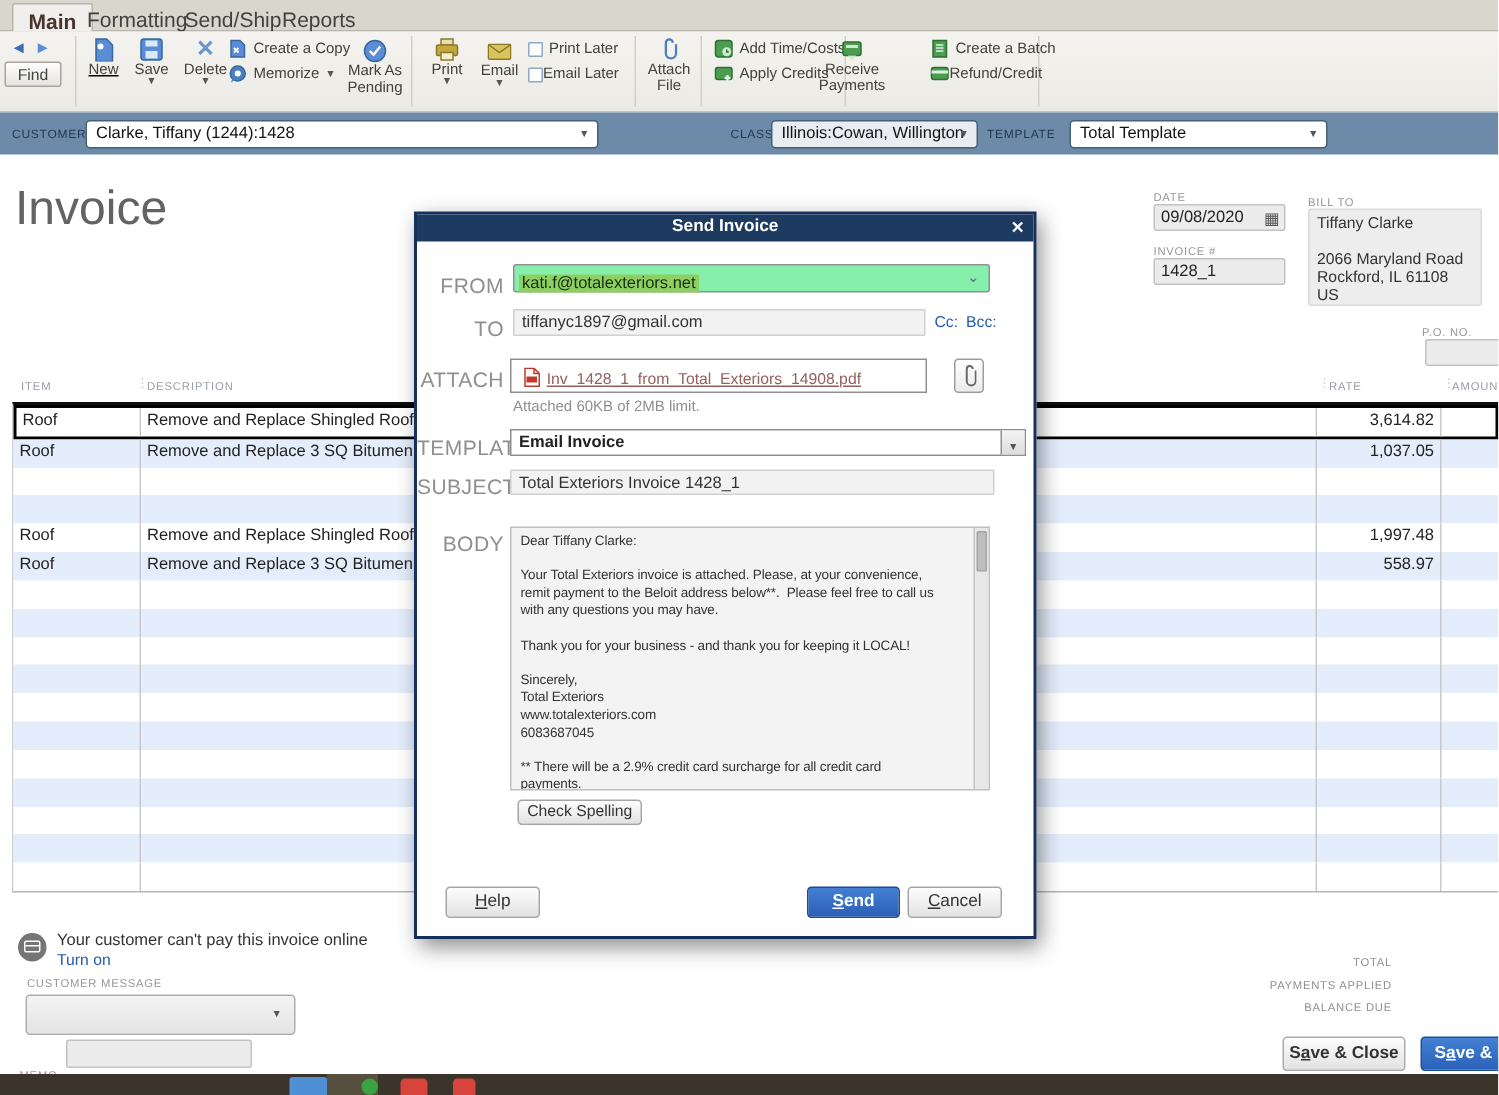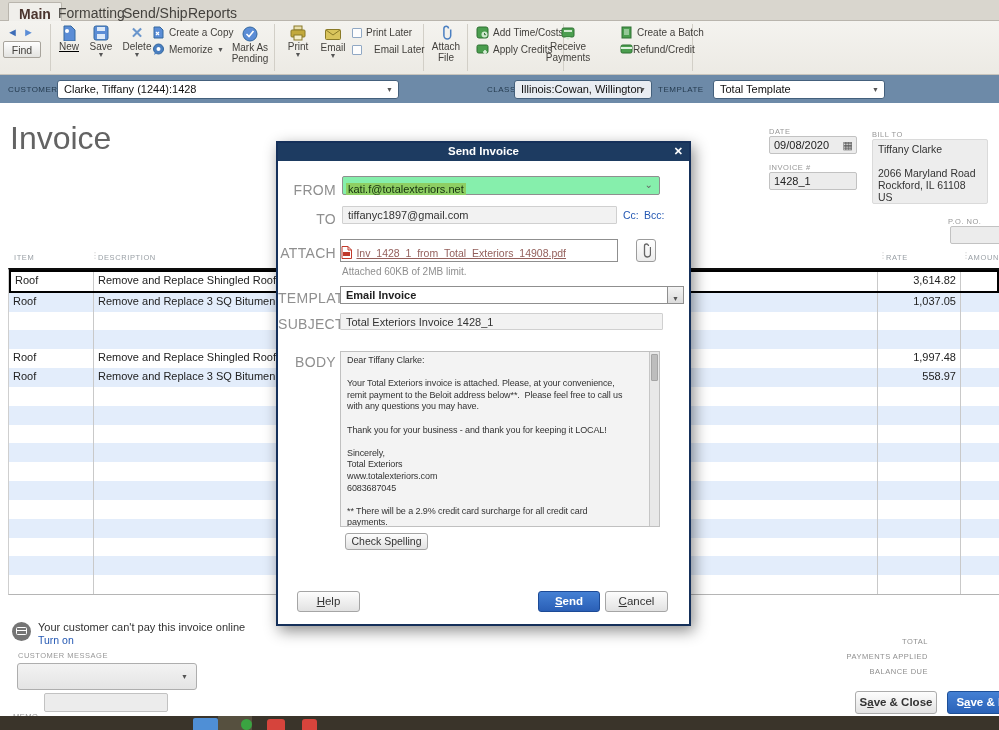--- a/index.html
+++ b/index.html
@@ -72,21 +72,21 @@
   .modal { position:absolute; left:276px; top:141px; width:415px; height:485px; background:#fff; border:2px solid #15305a; box-shadow:3px 5px 14px rgba(0,0,0,.45); }
   .m-title { position:absolute; left:0; top:0; right:0; height:18px; background:#1d3b61; color:#fff; font-size:11.5px; font-weight:bold; text-align:center; padding-top:2px; }
   .m-close { position:absolute; right:6px; top:2px; color:#fff; font-size:11px; font-weight:bold; cursor:pointer; }
   .m-body { position:absolute; left:0; top:18px; right:0; bottom:0; }
   .m-lbl { position:absolute; left:0; width:58px; text-align:right; font-size:14px; letter-spacing:.3px; color:#8f8f8f; }
   .from-field { position:absolute; left:64px; top:15px; width:318px; height:19px; background:#86efac; border:1px solid #8f8f8f; border-radius:2px; padding:2px 3px; }
   .hl-green { background:#8ecf63; font-size:11px; color:#15300e; padding:0 2px; }
   .from-chevron { position:absolute; right:6px; top:2px; font-size:10px; color:#666; }
   .gray-field { position:absolute; background:#f2f2f2; border:1px solid #d0d0d0; border-radius:1px; font-size:11px; color:#333; padding:2px 5px; white-space:nowrap; overflow:hidden; }
   .cc { position:absolute; font-size:10.5px; }
-  .attach-box { position:absolute; left:62px; top:78px; width:278px; height:23px; border:1px solid #8f8f8f; background:#fff; padding:3px 0; white-space:nowrap; overflow:hidden; }
+  .attach-box { position:absolute; left:62px; top:78px; width:278px; height:23px; border:1px solid #8f8f8f; background:#fff; padding:3px 8px; white-space:nowrap; overflow:hidden; }
   .attach-link { font-size:10.5px; color:#94605c; text-decoration:underline; }
   .clip-btn { position:absolute; left:358px; top:78px; width:20px; height:23px; background:linear-gradient(#fff,#ececec); border:1px solid #9c9c9c; border-radius:3px; text-align:center; padding-top:3px; }
   .attach-info { position:absolute; left:64px; top:105px; font-size:10px; color:#8f8f8f; }
   .combo { position:absolute; left:62px; top:125px; width:344px; height:18px; background:#fff; border:1px solid #8f8f8f; font-size:11px; font-weight:bold; color:#222; padding:2px 20px 0 5px; }
   .combo-btn { position:absolute; right:0; top:0; bottom:0; width:16px; background:linear-gradient(#f4f4f4,#dcdcdc); border-left:1px solid #8f8f8f; text-align:center; }
   .combo-btn .ddarrow { position:relative; top:4px; font-size:7px; }
   .body-area { position:absolute; left:62px; top:190px; width:320px; height:176px; background:#f3f3f3; border:1px solid #c0c0c0; overflow:hidden; }
   .body-text { position:absolute; left:6px; top:3px; right:12px; font-size:9px; letter-spacing:-.1px; line-height:11.6px; color:#333; white-space:pre; }
   .sbar { position:absolute; right:0; top:0; bottom:0; width:10px; background:#e8e8e8; border-left:1px solid #c6c6c6; }
   .sthumb { position:absolute; left:1px; right:1px; top:2px; height:27px; background:#bdbdbd; border:1px solid #a5a5a5; border-radius:1px; }
@@ -185,21 +185,21 @@
           <path d="M1 1l7 5 7-5" stroke="#8a7a28" fill="none"></path>
         </svg>
       <div class="tb-lbl">Email</div>
       <div class="ddarrow">▼</div>
     </div>
 
     <div style="position:absolute;left:352px;top:6px;display:flex;align-items:center;gap:4px;">
       <span class="ck"></span>
       <span class="tb-lbl">Print Later</span>
     </div>
-    <div style="position:absolute;left:352px;top:23px;display:flex;align-items:center;gap:12px;">
+    <div style="position:absolute;left:352px;top:23px;display:flex;align-items:center;gap:0;">
       <span class="ck"></span>
       <span class="tb-lbl">Email Later</span>
     </div>
 
     <div class="tstack" style="left:428px;top:4px;width:36px;">
       <svg class="icon16" style="margin:0 auto;" viewBox="0 0 16 16">
           <path d="M10.5 3.5a2.3 2.3 0 0 0-4.6 0v7a3.4 3.4 0 0 0 6.8 0v-6" fill="none" stroke="#4a7fc1" stroke-width="1.5"></path>
         </svg>
       <div class="tb-lbl" style="line-height:11px;">Attach File</div>
     </div>

